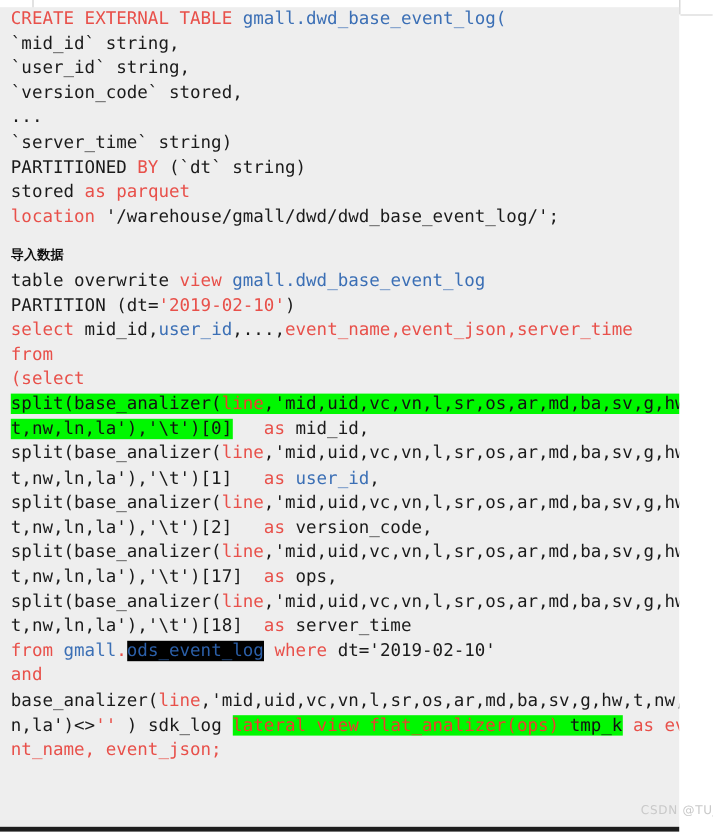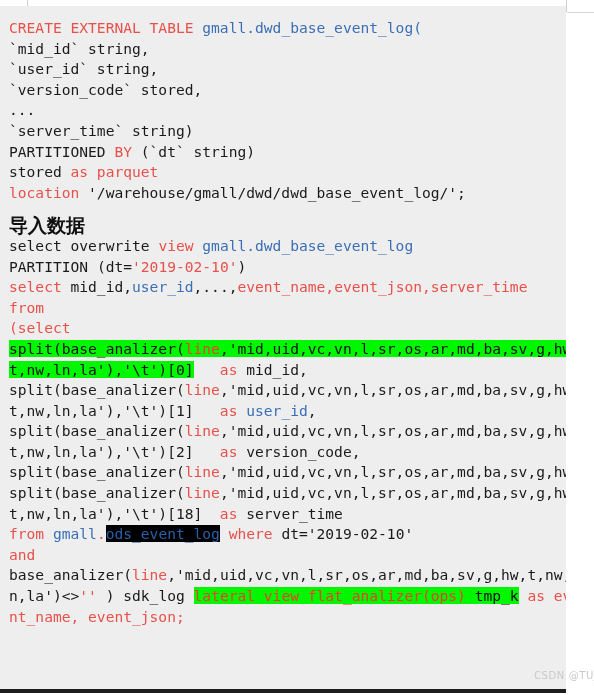--- a/index.html
+++ b/index.html
@@ -46,21 +46,21 @@
     background: #d8d8d8;
   }
   .code-block {
     position: absolute;
     left: 0;
     top: 6px;
     width: 566px;
     height: 683px;
     background: #eeeeee;
     box-sizing: border-box;
-    padding: 12px 0 0 9px;
+    padding: 0 0 0 9px;
     overflow: hidden;
   }
   .bottom-rule {
     position: absolute;
     left: 0;
     top: 689px;
     width: 566px;
     height: 4px;
     background: #1d1d1d;
   }
@@ -73,21 +73,21 @@
   }
   .kw      { color: #e8504a; }      
   .ident   { color: #3b6fb5; }      
   .plain   { color: #1a1a1a; }
   .hl-green-blue { background: #000000; color: #2b5fa8; }
   .hl-green-red  { background: #00f700; color: #f03c2e; }
   .hl-green-blk  { background: #00f700; color: #111111; }
   .zh-head {
     font-family: "DejaVu Sans", "Liberation Sans", sans-serif;
     font-weight: bold;
-    font-size: 19px;
+    font-size: 11px;
     line-height: 20.6px;
     color: #101010;
     white-space: pre;
   }
   .spacer-line { height: 12px; }
   .watermark {
     position: absolute;
     left: 502px;
     top: 670px;
     font-family: "DejaVu Sans", "Liberation Sans", sans-serif;
@@ -120,21 +120,21 @@
     <div class="code-line"><span class="plain">PARTITIONED </span><span class="kw">BY </span><span class="plain">(`dt` string)</span></div>
 
     <div class="code-line"><span class="plain">stored </span><span class="kw">as parquet</span></div>
 
     <div class="code-line"><span class="kw">location </span><span class="plain">'/warehouse/gmall/dwd/dwd_base_event_log/';</span></div>
 
     <div class="spacer-line"></div>
 
     <div class="zh-head">导入数据</div>
 
-    <div class="code-line"><span class="plain">select overwrite </span><span class="kw">view </span><span class="ident">gmall</span><span class="ident">.dwd_base_event_log</span></div>
+    <div class="code-line"><span class="plain">table overwrite </span><span class="kw">view </span><span class="ident">gmall</span><span class="ident">.dwd_base_event_log</span></div>
 
     <div class="code-line"><span class="plain">PARTITION </span><span class="plain">(dt=</span><span class="kw">'2019-02-10'</span><span class="plain">)</span></div>
 
     <div class="code-line"><span class="kw">select </span><span class="plain">mid_id,</span><span class="ident">user_id</span><span class="plain">,...,</span><span class="kw">event_name,event_json,server_time</span></div>
 
     <div class="code-line kw">from</div>
     <div class="code-line kw">(select</div>
 
     <div class="code-line"><span class="hl-green-blk">split(base_analizer(</span><span class="hl-green-red">line</span><span class="hl-green-blk">,'mid,uid,vc,vn,l,sr,os,ar,md,ba,sv,g,hw,</span></div>
 
@@ -143,20 +143,21 @@
     <div class="code-line"><span class="plain">split(base_analizer(</span><span class="kw">line</span><span class="plain">,'mid,uid,vc,vn,l,sr,os,ar,md,ba,sv,g,hw,</span></div>
 
     <div class="code-line"><span class="plain">t,nw,ln,la'),'\t')[1]</span><span class="kw">   as </span><span class="ident">user_id</span><span class="plain">,</span></div>
 
     <div class="code-line"><span class="plain">split(base_analizer(</span><span class="kw">line</span><span class="plain">,'mid,uid,vc,vn,l,sr,os,ar,md,ba,sv,g,hw,</span></div>
 
     <div class="code-line"><span class="plain">t,nw,ln,la'),'\t')[2]</span><span class="kw">   as </span><span class="plain">version_code,</span></div>
 
     <div class="code-line"><span class="plain">split(base_analizer(</span><span class="kw">line</span><span class="plain">,'mid,uid,vc,vn,l,sr,os,ar,md,ba,sv,g,hw,</span></div>
 
+    <div class="code-line"><span class="plain">t,nw,ln,la'),'\t')[17]</span><span class="kw">  as </span><span class="plain">ops,</span></div>
 
     <div class="code-line"><span class="plain">split(base_analizer(</span><span class="kw">line</span><span class="plain">,'mid,uid,vc,vn,l,sr,os,ar,md,ba,sv,g,hw,</span></div>
 
     <div class="code-line"><span class="plain">t,nw,ln,la'),'\t')[18]</span><span class="kw">  as </span><span class="plain">server_time</span></div>
 
     <div class="code-line"><span class="kw">from </span><span class="ident">gmall</span><span class="kw">.</span><span class="hl-green-blue">ods_event_log</span><span class="kw"> where </span><span class="plain">dt=</span><span class="plain">'2019-02-10'</span></div>
 
     <div class="code-line kw">and</div>
 
     <div class="code-line"><span class="plain">base_analizer(</span><span class="kw">line</span><span class="plain">,'mid,uid,vc,vn,l,sr,os,ar,md,ba,sv,g,hw,t,nw,l</span></div>

